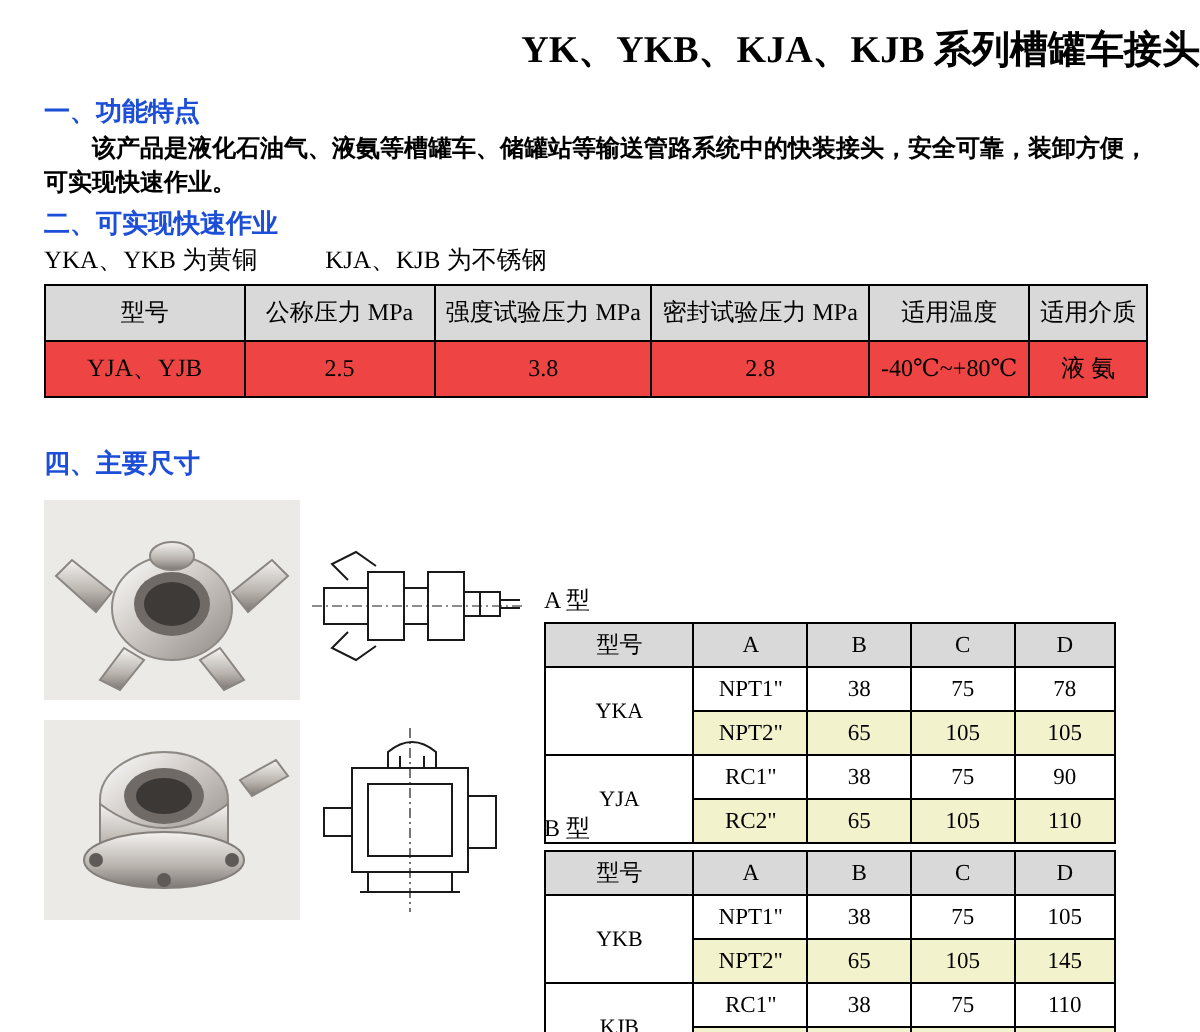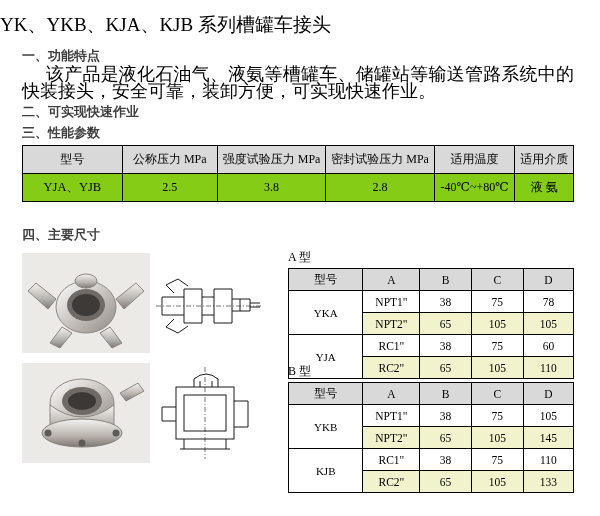--- a/index.html
+++ b/index.html
@@ -14,40 +14,41 @@
     color: #000000;
     overflow: hidden;
     position: relative;
   }
   .page {
     position: relative;
     width: 600px;
     height: 516px;
   }
   .title {
-    text-align: left;
+    text-align: right;
     font-size: 19px;
-    font-weight: normal;
+    font-weight: bold;
     letter-spacing: 0px;
     padding-top: 12px;
     padding-bottom: 6px;
     font-family: "Liberation Serif", "DejaVu Serif", serif;
   }
   .section-heading {
-    color: #404040;
+    color: #1d4ed8;
     font-weight: bold;
     font-size: 13px;
     margin: 3px 0 1px 22px;
   }
   .body-text {
-    font-size: 18px;
+    font-size: 12px;
     line-height: 17px;
     margin: 0 26px 0 22px;
     text-indent: 24px;
     text-align: justify;
+    font-weight: bold;
   }
   .material-line {
     font-size: 12.5px;
     line-height: 17px;
     margin: 0 0 0 22px;
   }
   .material-line .gap {
     display: inline-block;
     width: 34px;
   }
@@ -65,21 +66,21 @@
     text-align: center;
     height: 25px;
     font-weight: normal;
     font-family: "Liberation Serif", "DejaVu Serif", serif;
   }
   table.perf thead th {
     background: #d9d9d9;
     font-size: 12px;
   }
   table.perf tbody tr.alt td {
-    background: #84cc16;
+    background: #ef4444;
     margin-left: 16px;
   }
   table.perf td.model {
     font-size: 12.5px;
   }
   
   .dims {
     position: relative;
     margin-top: 5px;
   }
@@ -102,21 +103,22 @@
     position: relative;
     overflow: hidden;
     background: #ffffff;
   }
   .row-imgs {
     display: flex;
     gap: 4px;
   }
   .dim-table-wrap {
     position: absolute;
-    left: 288px;
+    left: 272px;
+    margin-top: 46px;
   }
   table.dims-tbl {
     border-collapse: collapse;
     width: 286px;
     font-size: 11.5px;
   }
   table.dims-tbl th, table.dims-tbl td {
     border: 1px solid #000000;
     text-align: center;
     height: 19px;
@@ -140,22 +142,24 @@
 <body>
 
 <div class="page">
 
   <div class="title">YK、YKB、KJA、KJB 系列槽罐车接头</div>
 
   <div class="section-heading">一、功能特点</div>
   <div class="body-text">该产品是液化石油气、液氨等槽罐车、储罐站等输送管路系统中的快装接头，安全可靠，装卸方便，可实现快速作业。</div>
 
   <div class="section-heading">二、可实现快速作业</div>
-
-  <div class="section-heading">三、性能参数</div>
+  <div class="material-line">
+    <span>YKA、YKB 为黄铜</span><span class="gap"></span><span>KJA、KJB 为不锈钢</span>
+  </div>
+
 
   <div class="perf-wrap">
     <table class="perf">
       <thead>
         <tr>
           <th style="width:100px">型号</th>
           <th style="width:96px">公称压力 MPa</th>
           <th style="width:110px">强度试验压力 MPa</th>
           <th style="width:110px">密封试验压力 MPa</th>
           <th style="width:78px">适用温度</th>
@@ -252,21 +256,21 @@
             <td>NPT2"</td>
             <td>65</td>
             <td>105</td>
             <td>105</td>
           </tr>
           <tr>
             <td class="modelcell" rowspan="2">YJA</td>
             <td>RC1"</td>
             <td>38</td>
             <td>75</td>
-            <td>60</td>
+            <td>90</td>
           </tr>
           <tr class="alt">
             <td>RC2"</td>
             <td>65</td>
             <td>105</td>
             <td>110</td>
           </tr>
         </tbody>
       </table>
     </div>

